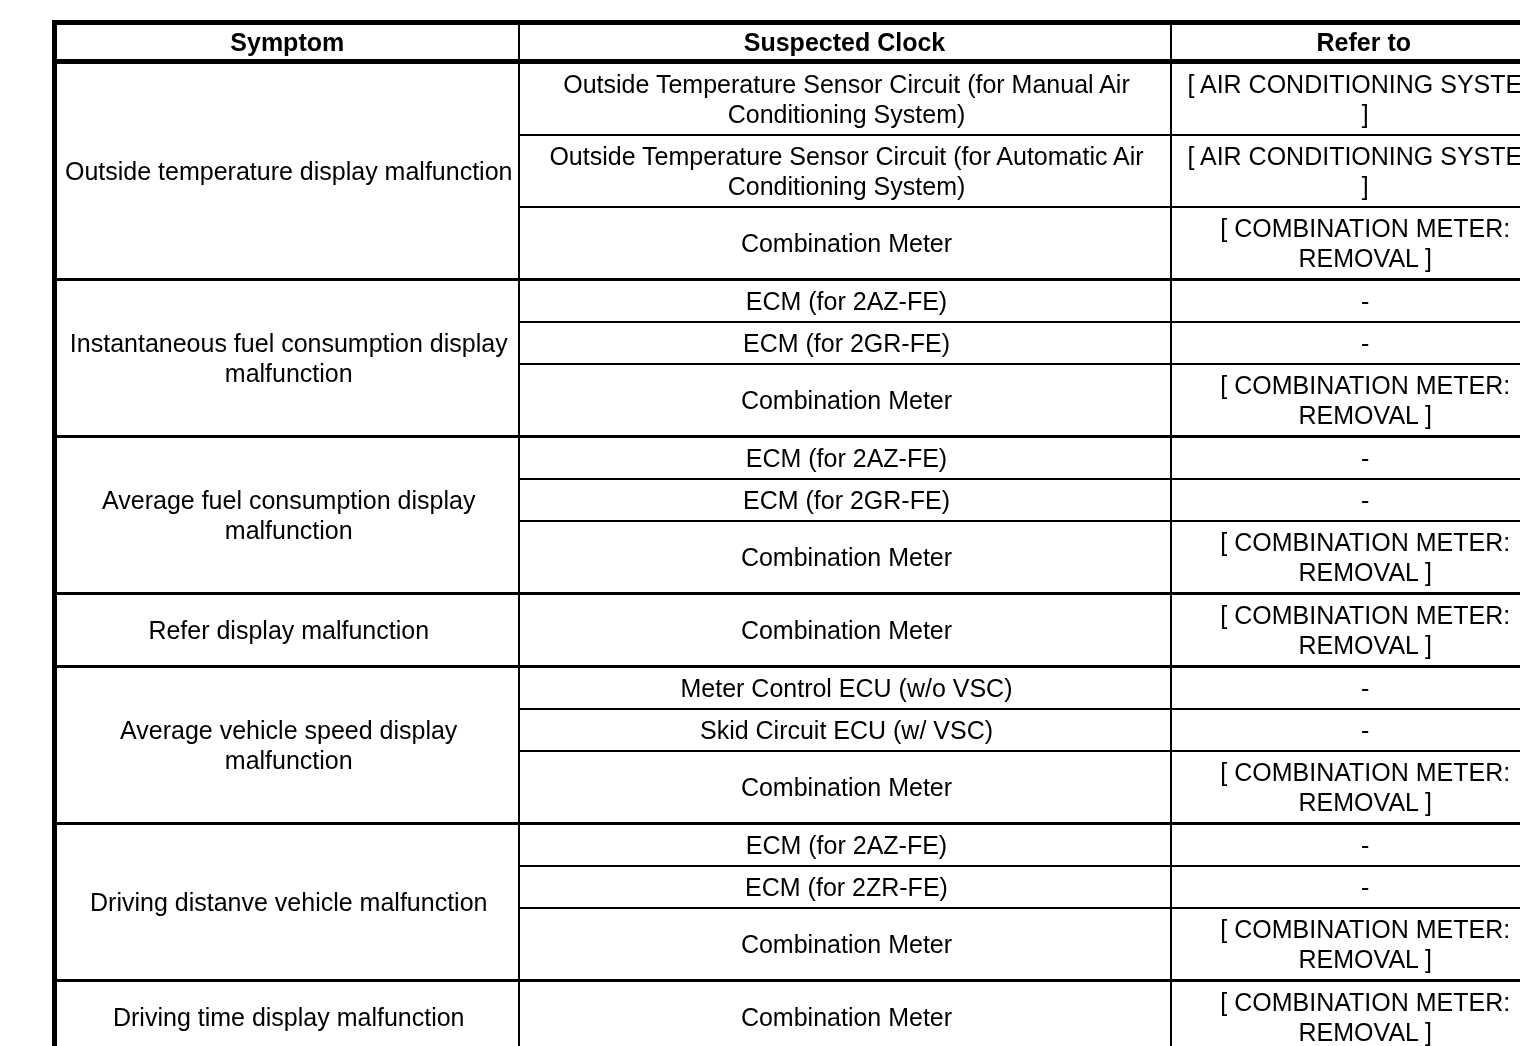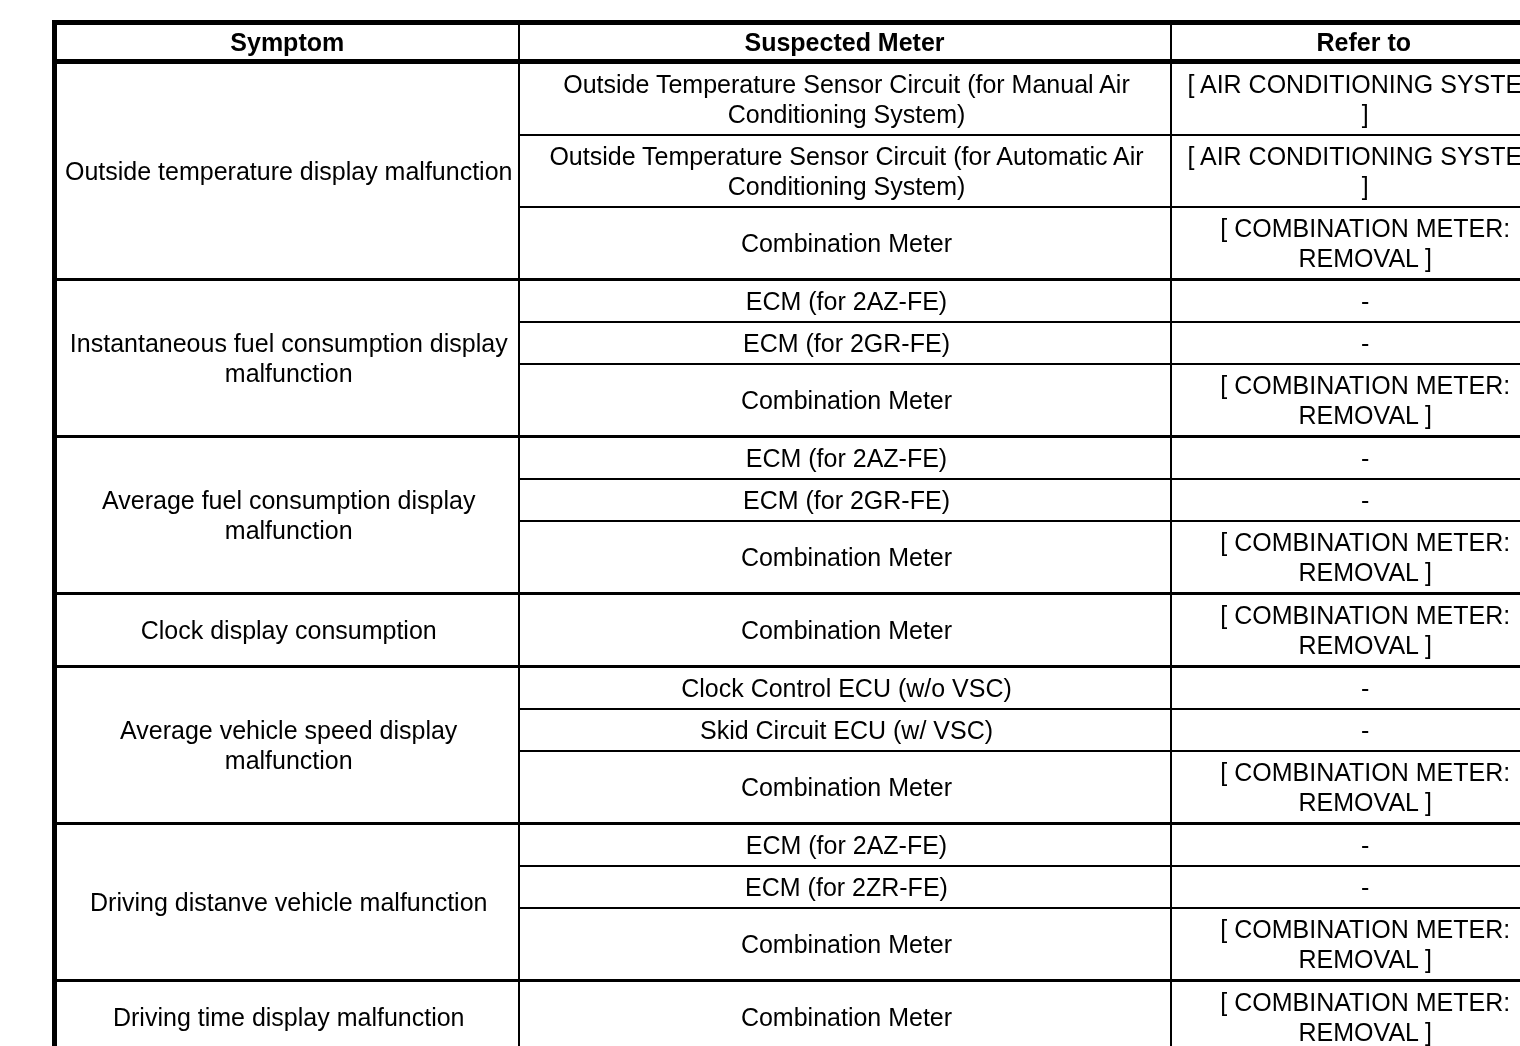--- a/index.html
+++ b/index.html
@@ -57,21 +57,21 @@
 <div class="page">
   <table class="symptom-table">
     <colgroup>
       <col class="col-symptom">
       <col class="col-area">
       <col class="col-refer">
     </colgroup>
     <thead>
       <tr>
         <th>Symptom</th>
-        <th>Suspected Meter</th>
+        <th>Suspected Clock</th>
         <th>Refer to</th>
       </tr>
     </thead>
   <tbody>
         <tr>
           <td rowspan="3" class="symptom-cell">Outside temperature display malfunction</td>
           <td class="suspected-cell">Outside Temperature Sensor Circuit (for Manual Air
 Conditioning System)</td>
           <td class="refer-cell is-ref">[ AIR CONDITIONING SYSTEM
 ]</td>
@@ -117,31 +117,31 @@
           <td class="refer-cell">-</td>
         </tr>
         <tr>
           <td class="suspected-cell">Combination Meter</td>
           <td class="refer-cell is-ref">[ COMBINATION METER:
 REMOVAL ]</td>
         </tr>
       </tbody>
       <tbody>
         <tr>
-          <td rowspan="1" class="symptom-cell">Clock display consumption</td>
+          <td rowspan="1" class="symptom-cell">Refer display malfunction</td>
           <td class="suspected-cell">Combination Meter</td>
           <td class="refer-cell is-ref">[ COMBINATION METER:
 REMOVAL ]</td>
         </tr>
       </tbody>
       <tbody>
         <tr>
           <td rowspan="3" class="symptom-cell">Average vehicle speed display
 malfunction</td>
-          <td class="suspected-cell">Clock Control ECU (w/o VSC)</td>
+          <td class="suspected-cell">Meter Control ECU (w/o VSC)</td>
           <td class="refer-cell">-</td>
         </tr>
         <tr>
           <td class="suspected-cell">Skid Circuit ECU (w/ VSC)</td>
           <td class="refer-cell">-</td>
         </tr>
         <tr>
           <td class="suspected-cell">Combination Meter</td>
           <td class="refer-cell is-ref">[ COMBINATION METER:
 REMOVAL ]</td>

